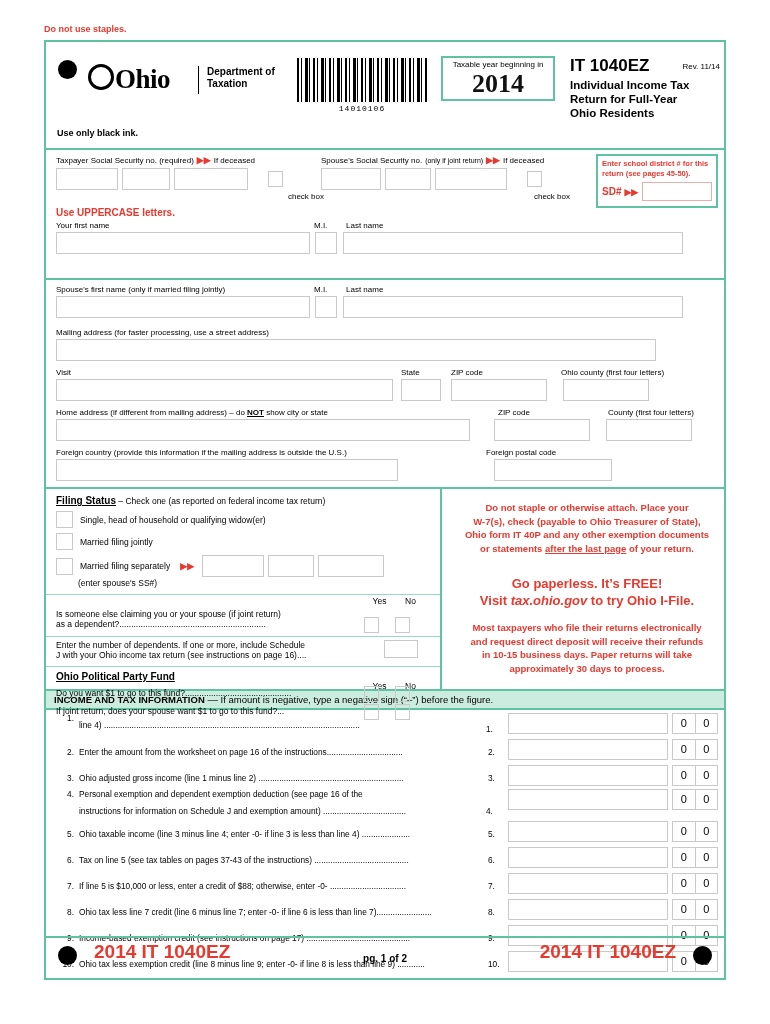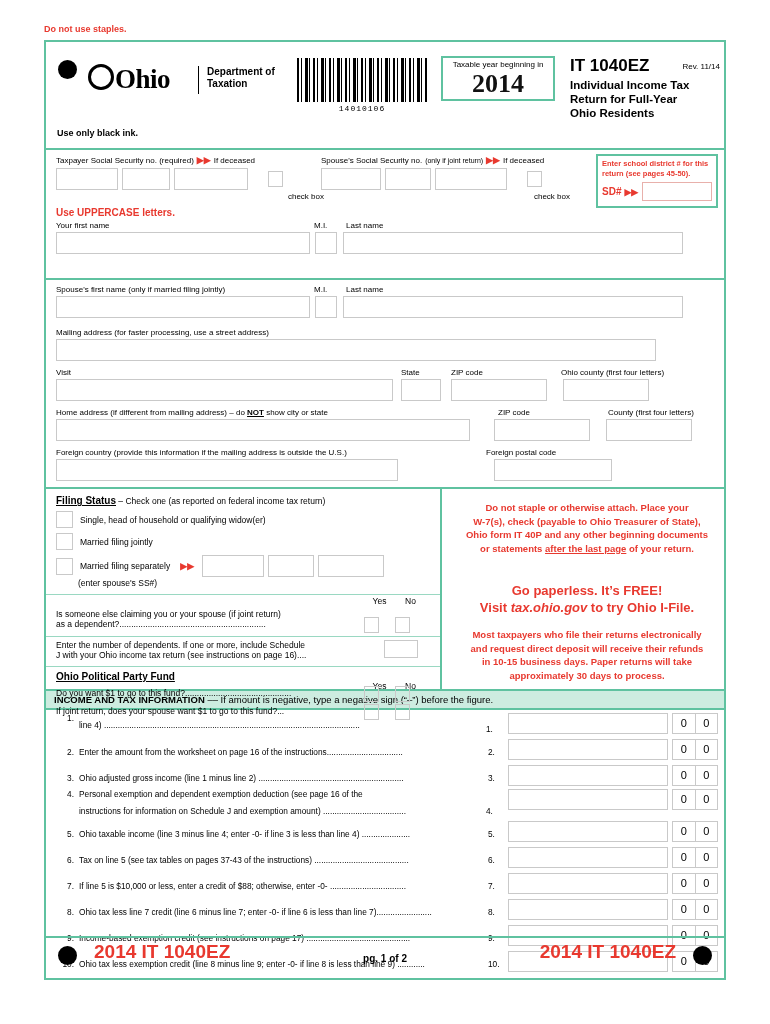--- a/index.html
+++ b/index.html
@@ -219,21 +219,21 @@
     position: absolute;
     left: 404px; top: 0; right: 0; height: 100%;
     text-align: center;
     box-sizing: border-box;
     padding: 12px 10px;
   }
   .mid-right .blk1 {
     color: #e8392f; font-weight: bold; font-size: 9.5px; line-height: 13.5px;
   }
   .mid-right .blk2 {
-    color: #e8392f; font-weight: bold; font-size: 13px; line-height: 17px; margin-top: 27px;
+    color: #e8392f; font-weight: bold; font-size: 13px; line-height: 17px; margin-top: 20px;
   }
   .mid-right .blk3 {
     color: #e8392f; font-weight: bold; font-size: 9.5px; line-height: 13.5px; margin-top: 12px;
   }
   .u { text-decoration: underline; }
   .i { font-style: italic; }
 
   .fs-title { font-size: 10px; font-weight: bold; }
   .fs-row { display: flex; align-items: center; margin-top: 5px; font-size: 8.5px; }
   .fs-box {
@@ -549,21 +549,21 @@
                 </span>
             </span>
           </div>
         </div>
       </div>
 
       <div class="mid-right">
         <div class="blk1">
           <div>Do not staple or otherwise attach. Place your</div>
           <div>W-7(s), check (payable to Ohio Treasurer of State),</div>
-          <div>Ohio form IT 40P and any other beginning documents</div>
+          <div>Ohio form IT 40P and any other exemption documents</div>
           <div><span>or statements </span><span class="u">after the last page</span><span> of your return.</span></div>
         </div>
         <div class="blk2">
           <div>Go paperless. It’s FREE!</div>
           <div><span>Visit </span><span class="i">tax.ohio.gov</span><span> to try Ohio I-File.</span></div>
         </div>
         <div class="blk3">
           <div>Most taxpayers who file their returns electronically</div>
           <div>and request direct deposit will receive their refunds</div>
           <div>in 10-15 business days. Paper returns will take</div>

